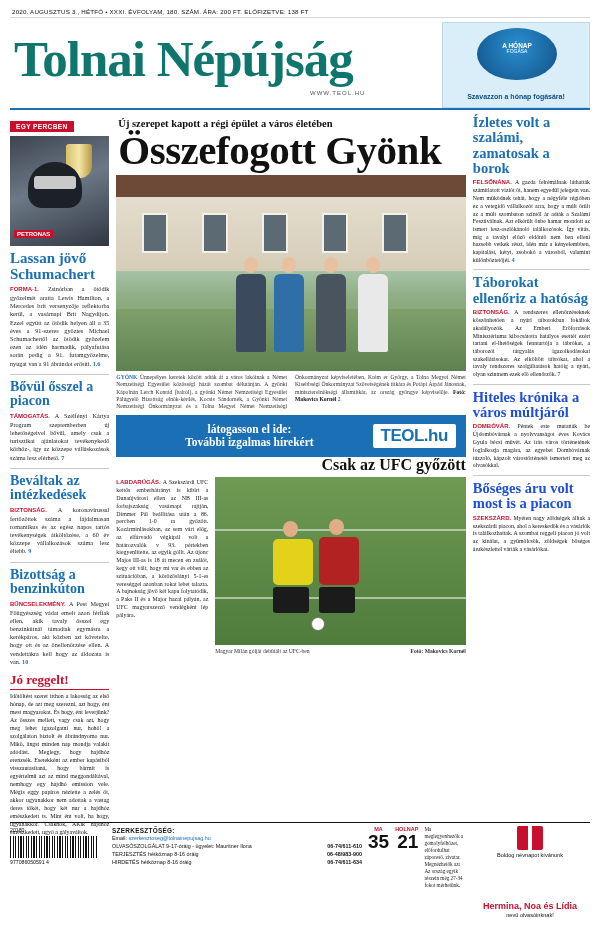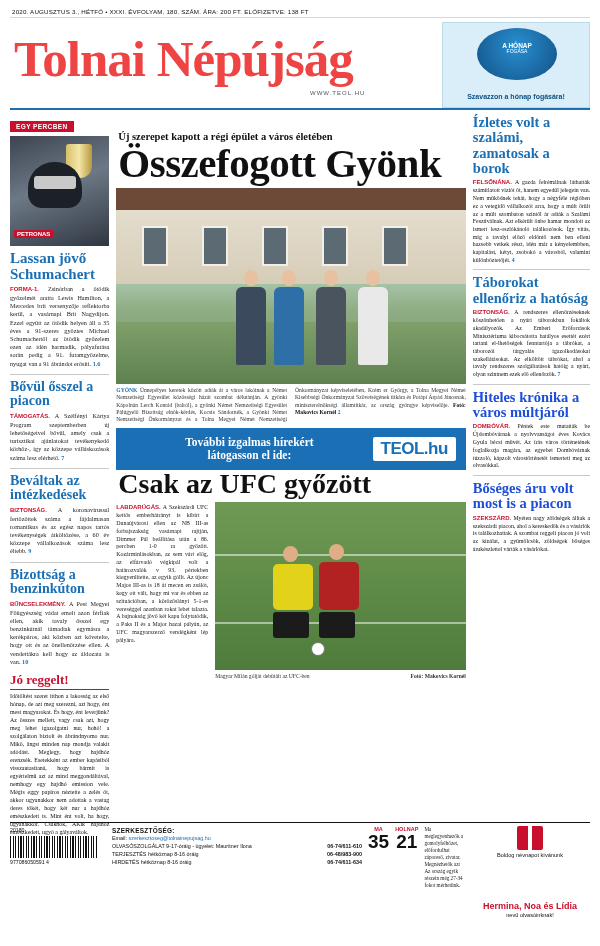--- a/index.html
+++ b/index.html
@@ -19,21 +19,21 @@
     font-family:"Liberation Sans", sans-serif;
     font-size:6.2px; letter-spacing:.2px;
     color:#111; padding:8px 2px 2px 2px;
     border-bottom:1px solid #d8d8d8;
   }
   .masthead { position:relative; height:88px; }
   .logo {
     font-family:"Liberation Serif", serif;
     font-weight:bold;
     font-size:51px;
-    color:#ef4444;
+    color:#0f766e;
     letter-spacing:-1px;
     line-height:1;
     padding-top:16px;
     padding-left:4px;
   }
   .logo-url {
     position:absolute; left:300px; top:72px;
     font-family:"Liberation Sans", sans-serif;
     font-size:6px; color:#555; letter-spacing:1px;
   }
@@ -115,21 +115,21 @@
   .jo-reggelt {
     color:#c8102e; font-weight:bold; font-size:13px;
     font-family:"Liberation Serif", serif; margin:4px 0 1px 0;
   }
   .rule-red { height:1.5px; background:#c8102e; }
   .col-left .body-xs { font-size:5.9px; line-height:1.35; text-align:justify; margin-top:3px; }
 
   
   .over-line {
     font-family:"Liberation Serif", serif; font-weight:bold;
-    font-size:10.5px; color:#111; margin:16px 0 1px 2px;
+    font-size:10.5px; color:#111; margin:3px 0 1px 2px;
   }
   .main-head {
     font-family:"Liberation Serif", serif; font-weight:bold;
     font-size:41px; line-height:1; color:#111; margin:0 0 4px 2px;
     letter-spacing:-.5px;
   }
   .photo-main {
     width:100%; height:196px; position:relative; overflow:hidden;
     background:linear-gradient(180deg,#cfe0ef 0%,#b9d3c4 38%,#8fae84 62%,#6f8f63 100%);
   }
@@ -166,22 +166,22 @@
     background:#fff; color:#1b6fb4; font-family:"Liberation Sans", sans-serif;
     font-weight:bold; font-size:17px; padding:2px 8px; border-radius:2px;
     letter-spacing:-.5px;
   }
 
   .sub-over {
     font-family:"Liberation Serif", serif; font-weight:bold; font-size:9.5px;
     margin:6px 0 2px 2px;
   }
   .sports-head {
-    font-family:"Liberation Serif", serif; font-weight:bold; font-size:28px;
-    line-height:1; margin:0 0 4px 2px;
+    font-family:"Liberation Serif", serif; font-weight:bold; font-size:16px;
+    line-height:1; margin:0 0 4px 2px;text-align:right;
   }
   .mid-split { display:flex; gap:7px; }
   .mid-left-col { width:92px; }
   .mid-photo-col { flex:1; }
   .photo-soccer {
     width:100%; height:168px; position:relative; overflow:hidden;
     background:linear-gradient(180deg,#6f9a54 0%,#4f7c3c 100%);
   }
   .ps-line { position:absolute; left:0; width:100%; height:2px; background:rgba(255,255,255,.5); }
   .ps-p1 { position:absolute; left:58px; bottom:28px; width:44px; height:96px; }
@@ -213,21 +213,21 @@
     background:repeating-linear-gradient(90deg,#111 0 1.2px,#fff 1.2px 2.6px);
     margin-top:3px; }
   .b-mid { width:250px; font-family:"Liberation Sans", sans-serif; font-size:5.4px; line-height:1.45; }
   .b-mid .t { font-weight:bold; font-size:6.4px; letter-spacing:.3px; }
   .b-mid table { width:100%; border-collapse:collapse; }
   .b-mid td { padding:0; vertical-align:top; }
   .b-mid .ph { text-align:right; font-weight:bold; }
   .b-weather { flex:1; display:flex; gap:6px; align-items:flex-start; }
   .wx-col { text-align:center; font-family:"Liberation Sans", sans-serif; }
   .wx-col .lbl { font-size:5.5px; color:#c8102e; font-weight:bold; }
-  .wx-col .val { font-size:19px; font-weight:bold; color:#111; line-height:1; }
+  .wx-col .val { font-size:19px; font-weight:bold; color:#111; line-height:1;text-align:right; }
   .wx-note { font-size:5.2px; line-height:1.35; color:#222; }
   .b-name { width:120px; font-family:"Liberation Sans", sans-serif; font-size:5.6px; line-height:1.4; text-align:center; }
   .b-name .big { font-size:9px; font-weight:bold; color:#c8102e;margin-top:40px; }
   .gift { width:26px; height:24px; background:#c8102e; position:relative; margin:0 auto 2px; border-radius:2px; }
   .gift:after { content:""; position:absolute; left:11px; top:0; width:4px; height:24px; background:#fff; }
   .issue-code { font-family:"Liberation Sans", sans-serif; font-size:5.2px; margin-top:1px; }
 </style>
 </head>
 <body>
 
@@ -326,22 +326,22 @@
       </div>
 
       <div class="caption">
         <b>GYÖNK</b><span> Ünnepélyes keretek között adták át a város lakóinak a Német Nemzetiségi Egyesület közösségi házát szombat délutánján. A gyönki Kápolnán Lerch Konrád (balról), a gyönki Német Nemzetiségi Egyesület Pálúgyelő Bizottság elnök-kérdés, Kocsis Sándornék, a Gyönki Német Nemzetiségi Önkormányzat és a Tolna Megyei Német Nemzetiségi Önkormányzat képviseletében, Krém er György, a Tolna Megyei Német Kisebbségi Önkormányzat Szövetségének titkára és Potápi Árpád Jánosnak, miniszterelnökségi államtitkár, az ország gyöngye képviselője.</span>
         <span class="photo-credit">Fotó: Makovics Kornél</span>
         <span style="color:#1b6fb4;font-weight:bold">2</span>
       </div>
 
       <div class="teol-banner">
         <div class="txt">
+          <div>látogasson el ide:</div>
           <div>További izgalmas hírekért</div>
-          <div>látogasson el ide:</div>
         </div>
         <div class="teol-logo">TEOL.hu</div>
       </div>
 
       <div class="sports-head">Csak az UFC győzött</div>
 
       <div class="mid-split">
         <div class="mid-left-col">
           <div class="body-s" style="font-size:5.9px">
             <span class="kicker-red">LABDARÚGÁS.</span><span> A Szekszárdi UFC kettős emberhátrányt is kibírt a Dunaújvárosi ellen az NB III-as forbajszakság vasárnapi rajtján, Dimmer Pál beállítása után a 86. percben 1-0 ra győzött. Kozárminlásokban, az sem várt előg, az elfárvadó végkipál volt a határozvalók v 93. pértekben kiegyenlítette, az egyik góllt.

